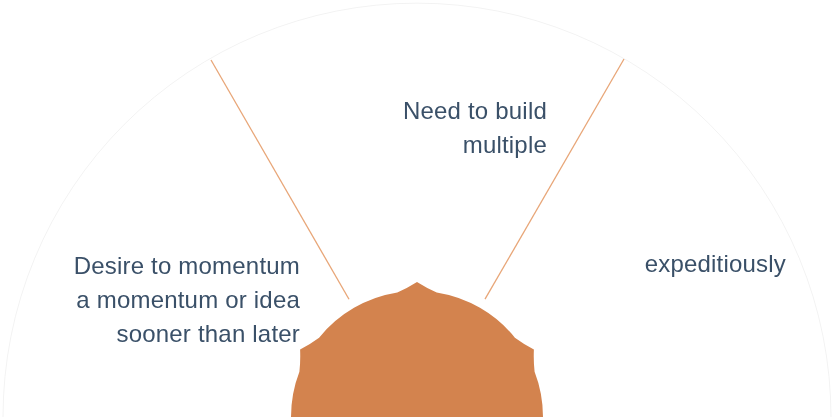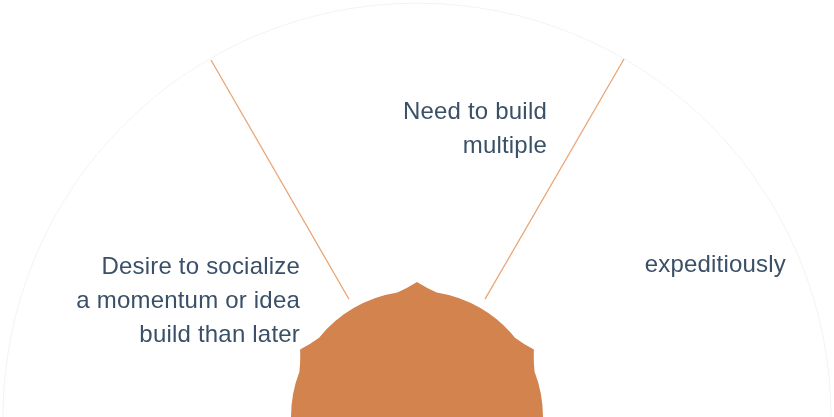--- a/index.html
+++ b/index.html
@@ -95,23 +95,23 @@
              Q 406.9 288.4 417 282
              Q 427.1 288.4 436.7 292.5
              A 126 126 0 0 1 514.9 337.7
              Q 523.3 343.9 533.9 349.5
              Q 533.4 361.5 534.6 371.8
              A 126 126 0 0 1 543 417
              Z"></path>
   </svg>
 
   <div class="sector-label label-left">
-    <span>Desire to socialize</span>
+    <span>Desire to momentum</span>
     <span>a momentum or idea</span>
-    <span>build than later</span>
+    <span>sooner than later</span>
   </div>
 
   <div class="sector-label label-top">
     <span>Need to build</span>
     <span>multiple</span>
   </div>
 
   <div class="sector-label label-right">
     <span>expeditiously</span>
   </div>

